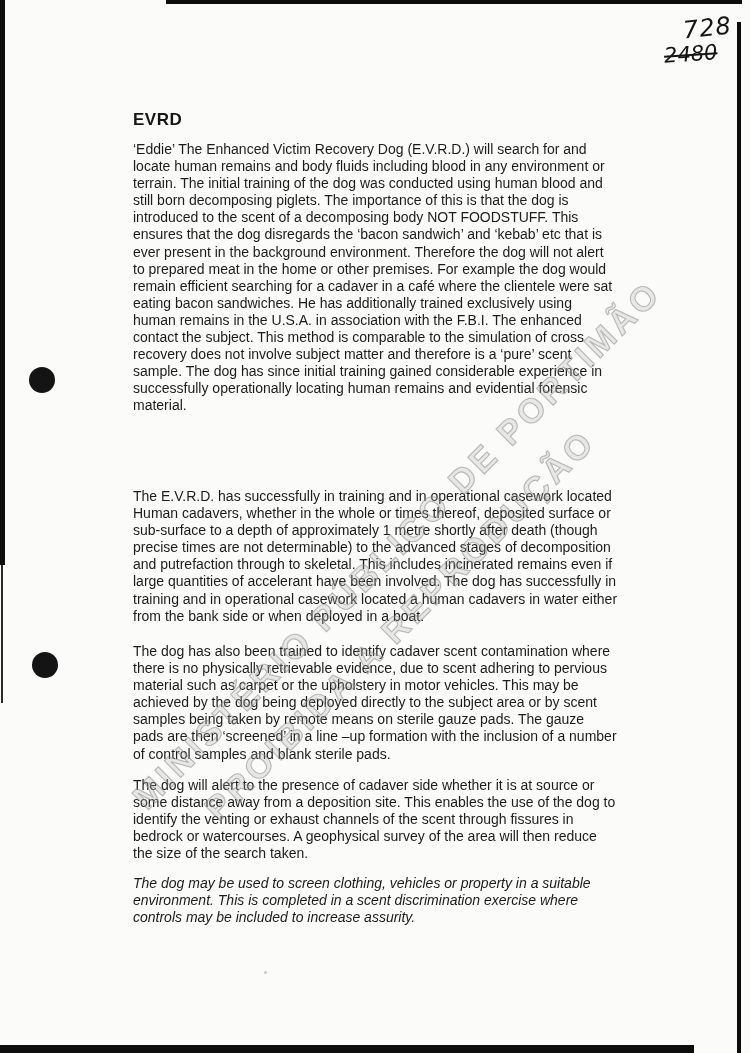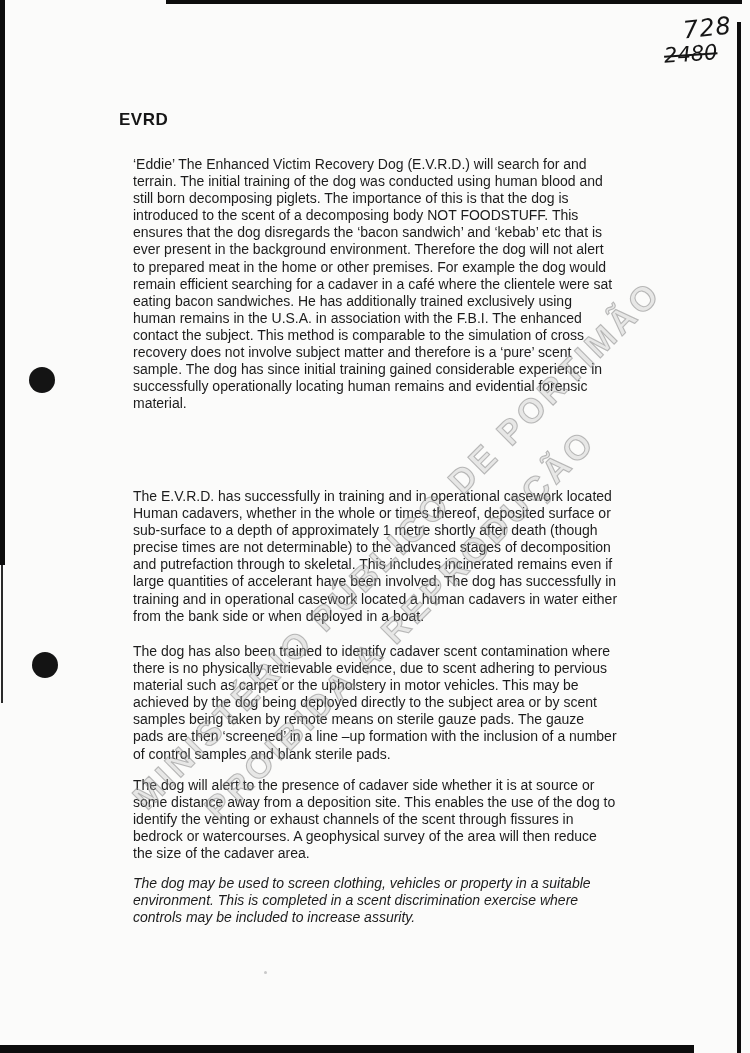--- a/index.html
+++ b/index.html
@@ -46,31 +46,31 @@
   .handwriting{
     position:absolute;
     font-family:"DejaVu Sans", sans-serif;
     font-style:italic;
     color:#161616;
     z-index:4;
   }
   .hw-top{left:683px;top:14px;font-size:24px;transform:rotate(-6deg);letter-spacing:1px;}
   .hw-bottom{left:664px;top:42px;font-size:21px;transform:rotate(-4deg);text-decoration:line-through;text-decoration-thickness:2px;letter-spacing:0px;}
   .title{
-    position:absolute;left:119px;top:110px;
+    position:absolute;left:133px;top:110px;
     font-size:17px;font-weight:bold;letter-spacing:0.5px;
     color:#161616;z-index:2;
   }
   .para{
     position:absolute;left:133px;width:520px;
     font-size:14px;line-height:17.1px;
     color:#1c1c1c;z-index:2;
   }
   .para .line{white-space:pre;}
-  .p1{top:156px;}
+  .p1{top:141px;}
   .p2{top:488px;}
   .p3{top:643px;}
   .p4{top:777px;}
   .p5{top:875px;font-style:italic;}
 </style>
 </head>
 <body>
 
 <div class="page">
 
@@ -87,20 +87,21 @@
   <div class="watermark wm-1">MINISTÉRIO PÚBLICO DE PORTIMÃO</div>
   <div class="watermark wm-2">PROIBIDA A REPRODUÇÃO</div>
 
   <div class="handwriting hw-top">728</div>
   <div class="handwriting hw-bottom">2480</div>
 
   <div class="title">EVRD</div>
 
   <div class="para p1">
       <div class="line">‘Eddie’ The Enhanced Victim Recovery Dog (E.V.R.D.) will search for and</div>
+      <div class="line">locate human remains and body fluids including blood in any environment or</div>
       <div class="line">terrain. The initial training of the dog was conducted using human blood and</div>
       <div class="line">still born decomposing piglets. The importance of this is that the dog is</div>
       <div class="line">introduced to the scent of a decomposing body NOT FOODSTUFF. This</div>
       <div class="line">ensures that the dog disregards the ‘bacon sandwich’ and ‘kebab’ etc that is</div>
       <div class="line">ever present in the background environment. Therefore the dog will not alert</div>
       <div class="line">to prepared meat in the home or other premises. For example the dog would</div>
       <div class="line">remain efficient searching for a cadaver in a café where the clientele were sat</div>
       <div class="line">eating bacon sandwiches. He has additionally trained exclusively using</div>
       <div class="line">human remains in the U.S.A. in association with the F.B.I. The enhanced</div>
       <div class="line">contact the subject. This method is comparable to the simulation of cross</div>
@@ -126,21 +127,21 @@
       <div class="line">achieved by the dog being deployed directly to the subject area or by scent</div>
       <div class="line">samples being taken by remote means on sterile gauze pads. The gauze</div>
       <div class="line">pads are then ‘screened’ in a line –up formation with the inclusion of a number</div>
       <div class="line">of control samples and blank sterile pads.</div>
     </div>
   <div class="para p4">
       <div class="line">The dog will alert to the presence of cadaver side whether it is at source or</div>
       <div class="line">some distance away from a deposition site. This enables the use of the dog to</div>
       <div class="line">identify the venting or exhaust channels of the scent through fissures in</div>
       <div class="line">bedrock or watercourses. A geophysical survey of the area will then reduce</div>
-      <div class="line">the size of the cadaver area.</div>
+      <div class="line">the size of the search taken.</div>
     </div>
   <div class="para p5">
       <div class="line">The dog may be used to screen clothing, vehicles or property in a suitable</div>
       <div class="line">environment. This is completed in a scent discrimination exercise where</div>
       <div class="line">controls may be included to increase assurity.</div>
     </div>
 
 </div>
 
 </body></html>

